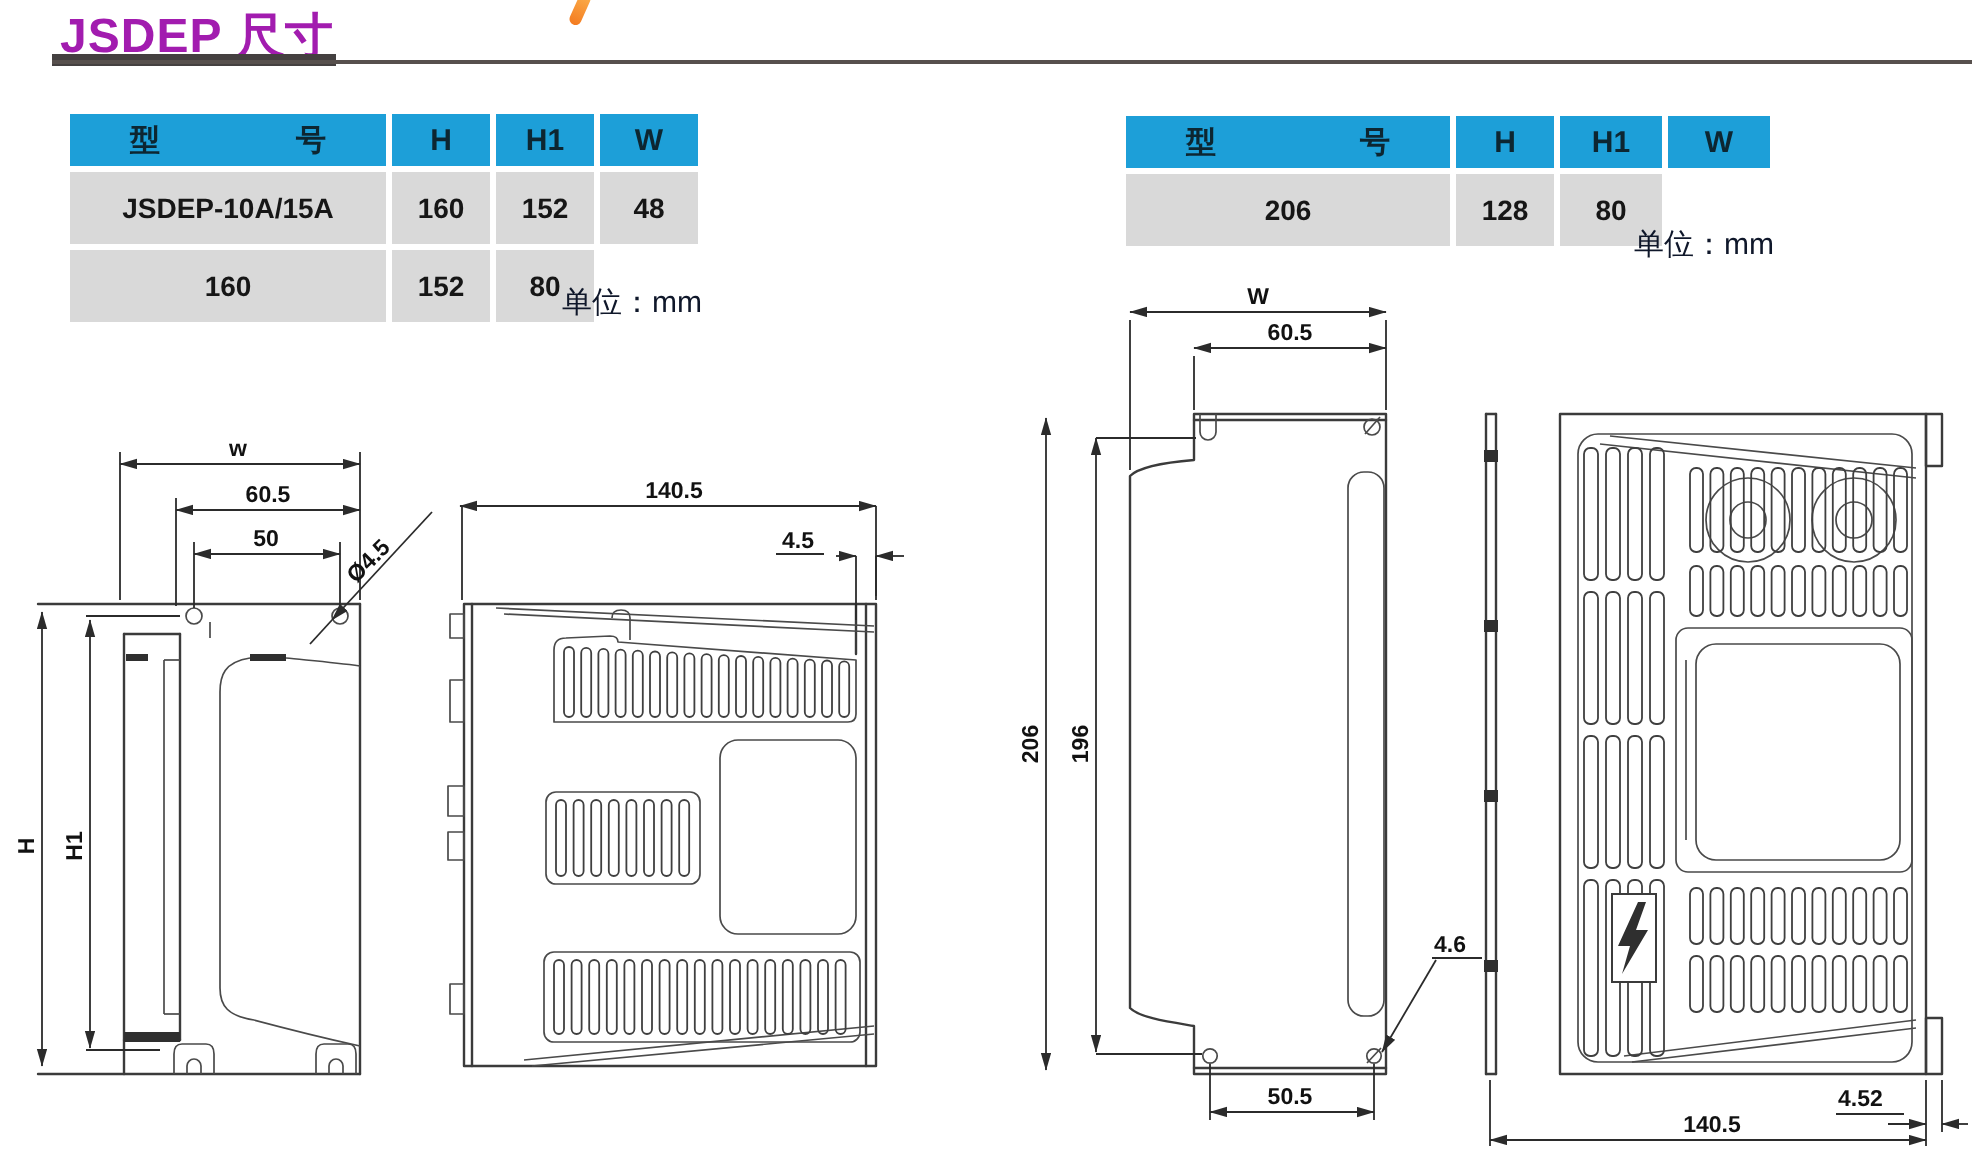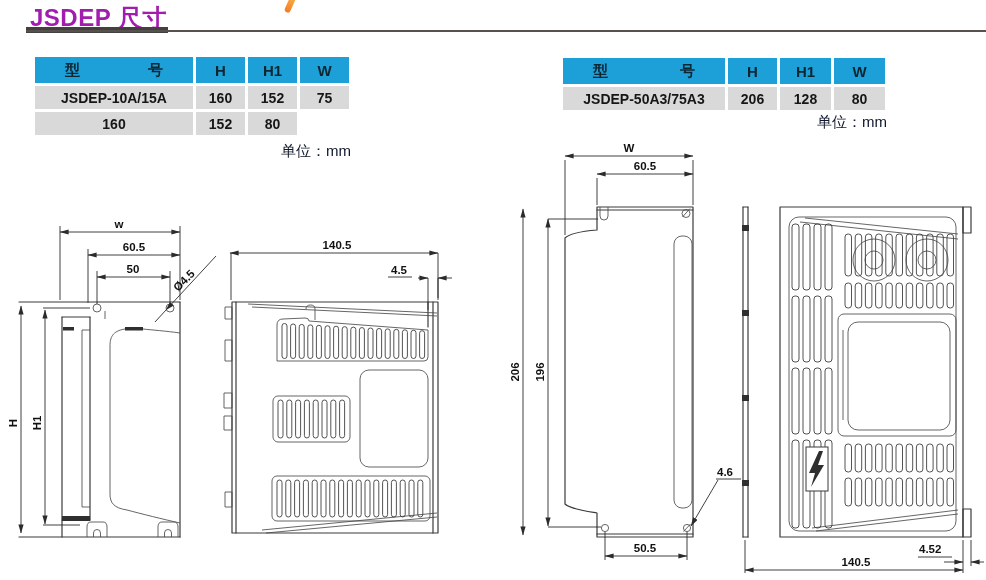--- a/index.html
+++ b/index.html
@@ -9,21 +9,21 @@
   .title{position:absolute;left:30px;top:2px;font-size:24px;font-weight:bold;color:#a21caf;letter-spacing:.5px}
   .rule-thin{position:absolute;left:26px;top:30px;width:960px;height:2px;background:#57504d}
   .rule-thick{position:absolute;left:26px;top:27px;width:142px;height:6px;background:#444040}
   .swoosh{position:absolute;left:287px;top:-4px;width:6px;height:17px;background:linear-gradient(#fbb04c,#f47b20);transform:rotate(24deg);border-radius:3px}
 
   .tbl{position:absolute;display:grid;grid-gap:3px}
   #tblL{left:35px;top:57px;grid-template-columns:158px 49px 49px 49px}
   #tblR{left:563px;top:58px;grid-template-columns:162px 49px 51px 51px}
   .c{display:flex;align-items:center;justify-content:center;font-weight:bold}
   .hd{background:#1d9fd8;height:26px;font-size:15px;color:#0d2631}
-  .dc{background:#d9d9d9;height:23px;font-size:14px;color:#161616}
+  .dc{background:#d9d9d9;height:36px;font-size:14px;color:#161616}
   .model-hd{justify-content:space-between;padding:0 30px}
   .unit{position:absolute;font-weight:normal;font-size:15px;color:#0f172a}
   #unitL{left:35px;top:142px;width:316px;text-align:right}
   #unitR{left:563px;top:113px;width:324px;text-align:right}
 
   svg{position:absolute;left:0;top:0}
   .ol{fill:none;stroke:#3b3b3b;stroke-width:1.2;stroke-linejoin:round;stroke-linecap:round}
   .th{fill:none;stroke:#4a4a4a;stroke-width:.85;stroke-linejoin:round}
   .dim{fill:none;stroke:#2b2b2b;stroke-width:.9}
   .dt{font-size:11.5px;font-weight:bold;fill:#111;font-family:"Liberation Sans",sans-serif}
@@ -43,38 +43,37 @@
     <span>型</span>
     <span>号</span>
   </div>
   <div class="c hd">H</div>
   <div class="c hd">H1</div>
   <div class="c hd">W</div>
 
   <div class="c dc">JSDEP-10A/15A</div>
   <div class="c dc">160</div>
   <div class="c dc">152</div>
-  <div class="c dc">75</div>
+  <div class="c dc">48</div>
 
   <div class="c dc">160</div>
   <div class="c dc">152</div>
   <div class="c dc">80</div>
 </div>
 <div class="unit" id="unitL">单位：mm</div>
 
 <div class="tbl" id="tblR">
   <div class="c hd model-hd">
     <span>型</span>
     <span>号</span>
   </div>
   <div class="c hd">H</div>
   <div class="c hd">H1</div>
   <div class="c hd">W</div>
 
-  <div class="c dc">JSDEP-50A3/75A3</div>
   <div class="c dc">206</div>
   <div class="c dc">128</div>
   <div class="c dc">80</div>
 </div>
 <div class="unit" id="unitR">单位：mm</div>
 
 <svg width="986" height="580" viewBox="0 0 986 580">
   <defs>
     <marker id="arr" markerWidth="10" markerHeight="8" refX="8.6" refY="2.6" orient="auto-start-reverse" markerUnits="userSpaceOnUse">
       <path d="M0,0 L9,2.6 L0,5.2 Z" fill="#2b2b2b"></path>

